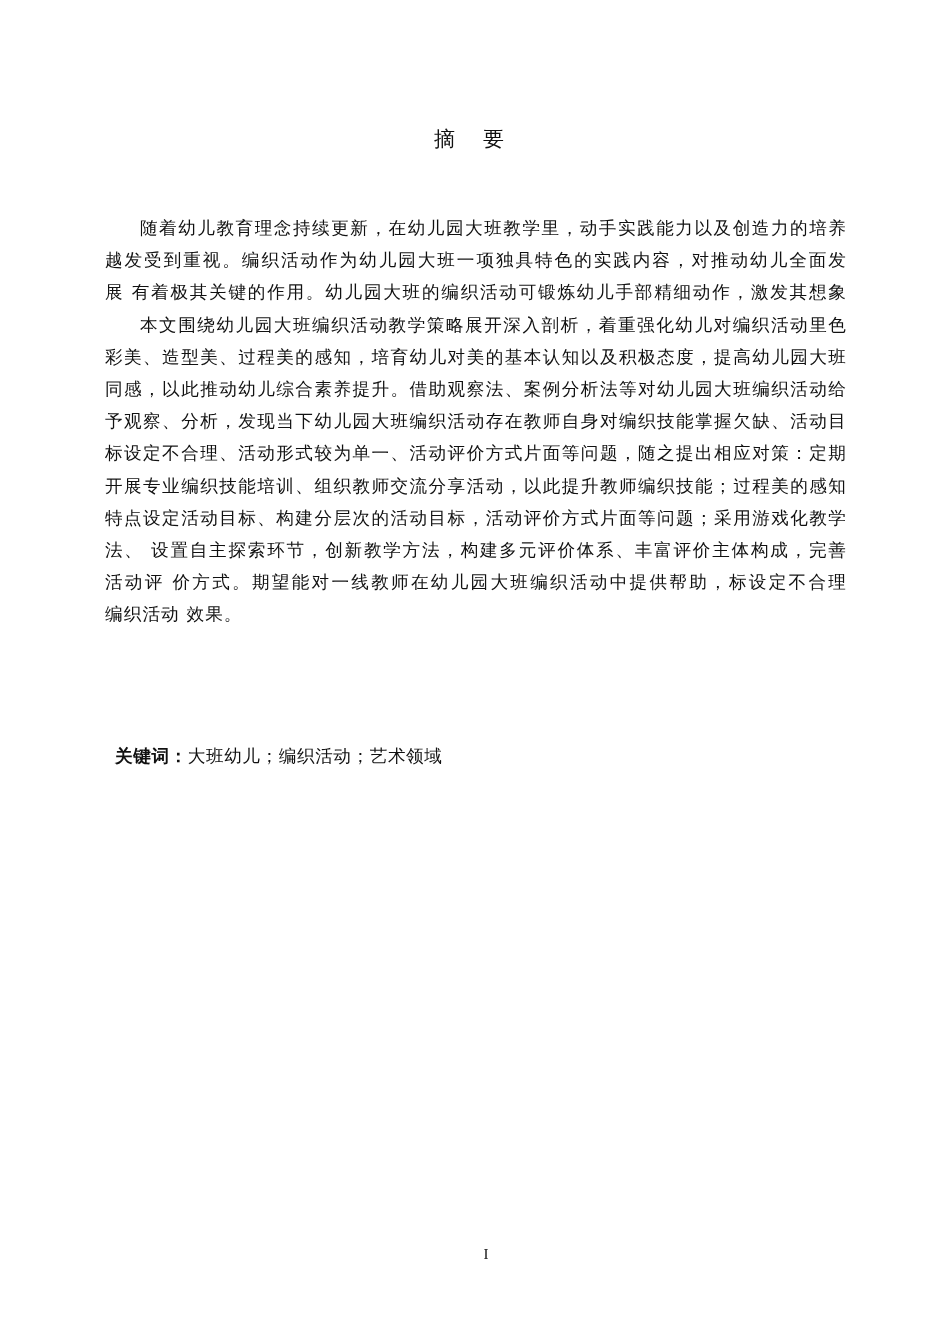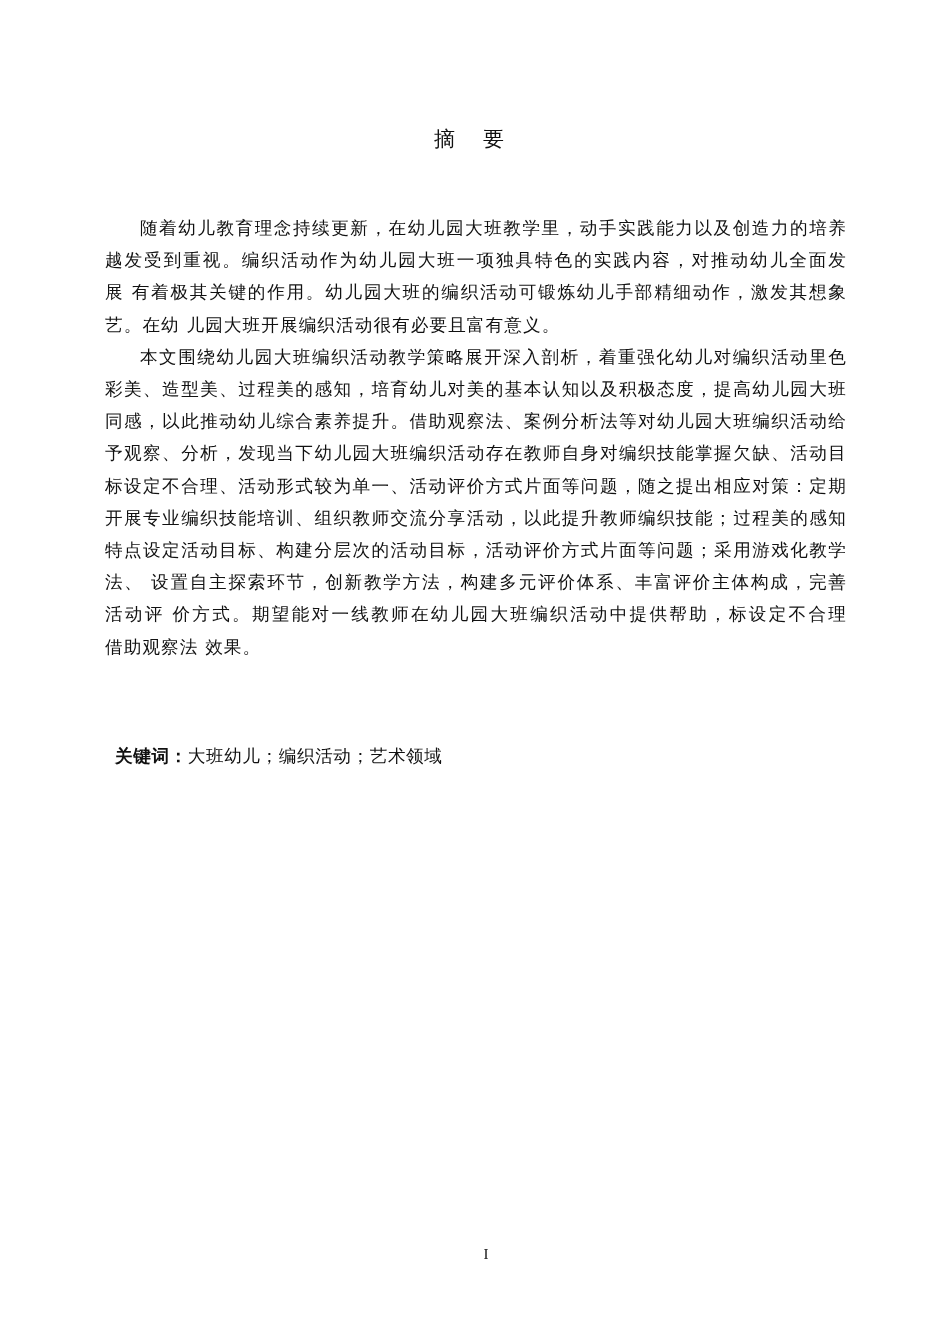--- a/index.html
+++ b/index.html
@@ -78,33 +78,32 @@
 </head>
 <body>
 
 <div class="page-title">摘要</div>
 
 <div class="body-text">
   <p class="para">
     <span class="line indent">随着幼儿教育理念持续更新，在幼儿园大班教学里，动手实践能力以及创造力的培养</span>
     <span class="line">越发受到重视。编织活动作为幼儿园大班一项独具特色的实践内容，对推动幼儿全面发</span>
     <span class="line">展 有着极其关键的作用。幼儿园大班的编织活动可锻炼幼儿手部精细动作，激发其想象</span>
-    <span class="line last">艺。在幼 儿园大班开展编织活动很有必要且富有意义。</span>
   </p>
   <p class="para">
     <span class="line indent">本文围绕幼儿园大班编织活动教学策略展开深入剖析，着重强化幼儿对编织活动里色</span>
     <span class="line">彩美、造型美、过程美的感知，培育幼儿对美的基本认知以及积极态度，提高幼儿园大班</span>
     <span class="line">同感，以此推动幼儿综合素养提升。借助观察法、案例分析法等对幼儿园大班编织活动给</span>
     <span class="line">予观察、分析，发现当下幼儿园大班编织活动存在教师自身对编织技能掌握欠缺、活动目</span>
     <span class="line">标设定不合理、活动形式较为单一、活动评价方式片面等问题，随之提出相应对策：定期</span>
     <span class="line">开展专业编织技能培训、组织教师交流分享活动，以此提升教师编织技能；过程美的感知</span>
     <span class="line">特点设定活动目标、构建分层次的活动目标，活动评价方式片面等问题；采用游戏化教学</span>
     <span class="line">法、 设置自主探索环节，创新教学方法，构建多元评价体系、丰富评价主体构成，完善</span>
     <span class="line">活动评 价方式。期望能对一线教师在幼儿园大班编织活动中提供帮助，标设定不合理</span>
-    <span class="line last">借助观察法 效果。</span>
+    <span class="line last">编织活动 效果。</span>
   </p>
 </div>
 
 <div class="keywords">
   <span class="kw-label">关键词：</span><span class="kw-value">大班幼儿；编织活动；艺术领域</span>
 </div>
 
 <div class="page-number">I</div>
 
 </body></html>

